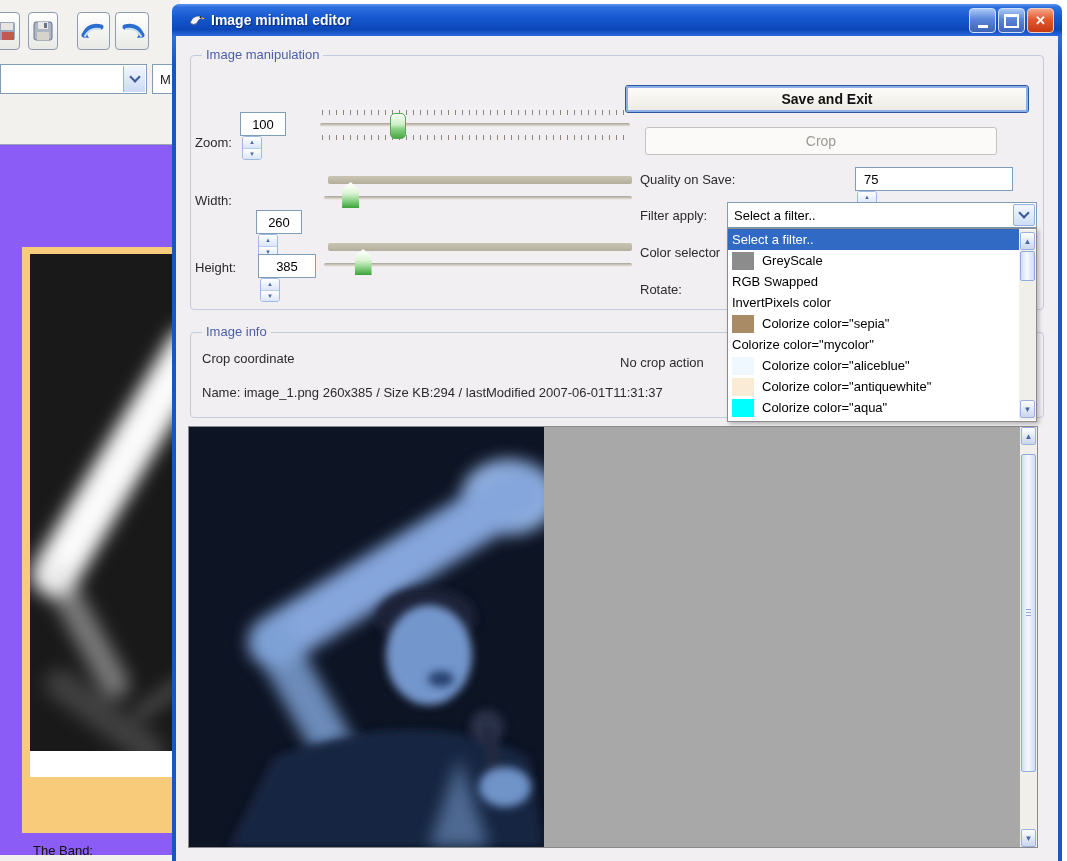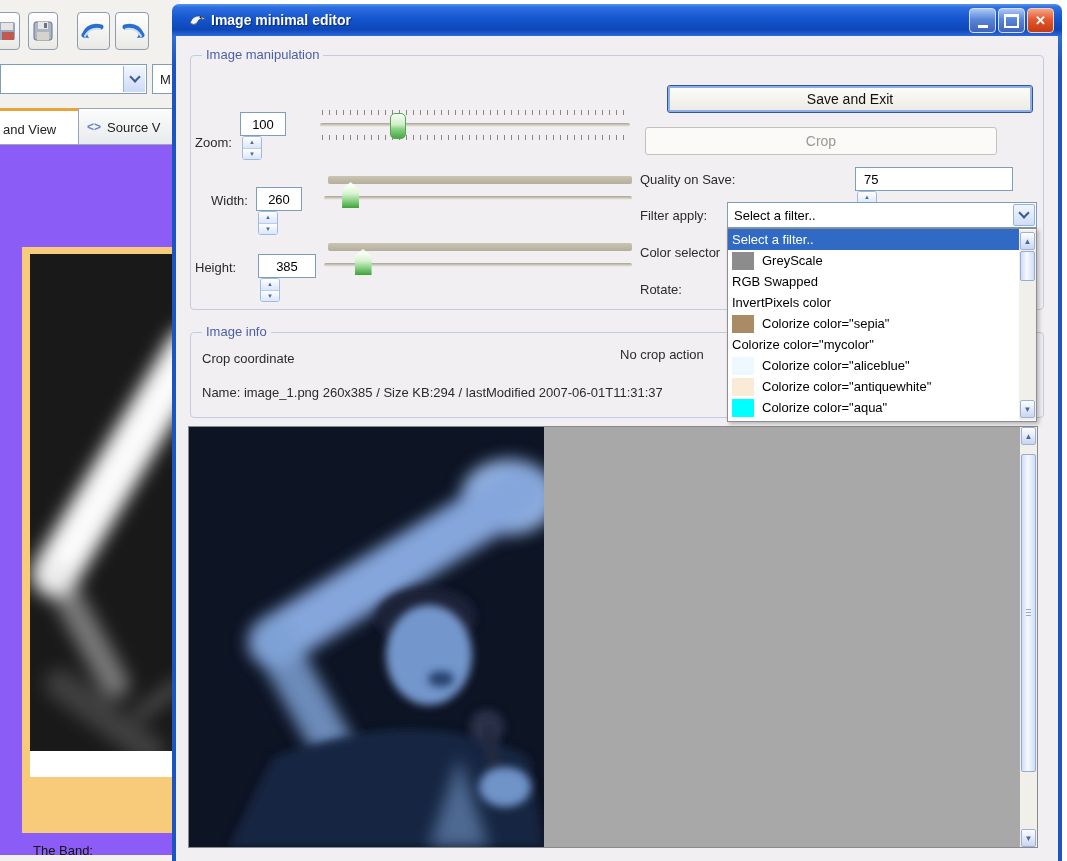--- a/index.html
+++ b/index.html
@@ -128,29 +128,20 @@
 
     <div class="combofield" style="left:0;width:145px;">
       <div class="cbtn">
           <span class="chev"></span>
         </div>
     </div>
     <div class="combofield" style="left:152px;width:28px;display:flex;align-items:center;padding-left:7px;font-size:13px;color:#222;">
       <span>M</span>
     </div>
 
-    <div id="tabbar">
-      <div id="tab-active">
-        <span>and View</span>
-      </div>
-      <div id="tab-source">
-        <span style="color:#6b86c4;font-weight:bold;font-size:12px;">&lt;&gt;</span>
-        <span>Source V</span>
-      </div>
-    </div>
     <div id="tabline"></div>
 
     <div id="bgcontent">
       <div id="photocard">
         <svg id="bwphoto" viewBox="0 0 150 497" preserveAspectRatio="none">
           <defs>
               <filter id="b1" x="-40%" y="-40%" width="180%" height="180%">
                 <feGaussianBlur stdDeviation="9"></feGaussianBlur>
               </filter>
             </defs>
@@ -202,23 +193,23 @@
           <span>▼</span>
         </div>
       </div>
       <div class="slider" style="left:142px;top:72px;width:314px;height:34px;">
         <div class="ticks" style="top:2px;"></div>
         <div class="track" style="top:15px;"></div>
         <div class="ticks" style="top:27px;"></div>
         <div class="thumb-pill" style="left:calc(25% - 7px);top:5px;"></div>
       </div>
 
-      <div class="lbl" style="left:35px;top:146px;height:36px;">Width:</div>
+      <div class="lbl" style="left:19px;top:146px;height:36px;">Width:</div>
       <div class="spin" style="left:80px;top:151px;">
-        <div class="spinfield" style="width:46px;">260</div>
+        <div class="spinfield" style="width:46px;margin-top:23px;">260</div>
         <div class="spinbtns">
           <span>▲</span>
           <span>▼</span>
         </div>
       </div>
       <div class="slider" style="left:146px;top:140px;width:312px;height:40px;">
         <div class="fatbar"></div>
         <div class="track" style="top:20px;"></div>
         <div class="thumb-pent" style="left:calc(9% - 8px);top:6px;"></div>
       </div>
@@ -230,21 +221,21 @@
           <span>▲</span>
           <span>▼</span>
         </div>
       </div>
       <div class="slider" style="left:146px;top:207px;width:312px;height:40px;">
         <div class="fatbar"></div>
         <div class="track" style="top:20px;"></div>
         <div class="thumb-pent" style="left:calc(13% - 8px);top:6px;"></div>
       </div>
 
-      <div class="xpbtn" id="btn-save" style="left:491px;top:49px;width:366px;height:28px;">Save and Exit</div>
+      <div class="xpbtn" id="btn-save" style="left:449px;top:49px;width:404px;height:28px;font-weight:bold;">Save and Exit</div>
       <div class="xpbtn" id="btn-crop" style="left:469px;top:91px;width:352px;height:28px;">Crop</div>
 
       <div class="lbl" style="left:464px;top:130px;height:26px;">Quality on Save:</div>
       <div class="spin" style="left:679px;top:131px;">
         <div class="spinfield" style="width:158px;justify-content:flex-start;padding-left:8px;text-align:right;">75</div>
         <div class="spinbtns">
           <span>▲</span>
           <span>▼</span>
         </div>
       </div>
@@ -256,21 +247,21 @@
             <span class="chev"></span>
           </div>
       </div>
 
       <div class="lbl" style="left:464px;top:203px;height:26px;">Color selector</div>
       <div class="lbl" style="left:464px;top:240px;height:26px;">Rotate:</div>
 
       <div class="groupbox" style="left:14px;top:296px;width:852px;height:84px;"></div>
       <div class="grouplabel" style="left:26px;top:288px;">Image info</div>
       <div class="lbl" style="left:26px;top:312px;height:20px;">Crop coordinate</div>
-      <div class="lbl" style="left:444px;top:308px;height:20px;">No crop action</div>
+      <div class="lbl" style="left:444px;top:316px;height:20px;">No crop action</div>
       <div class="lbl" style="left:26px;top:346px;height:20px;">Name: image_1.png 260x385 / Size KB:294 / lastModified 2007-06-01T11:31:37</div>
 
       <div id="filter-popup">
           <div class="dd-row selected">
             <span>Select a filter..</span>
           </div>
           <div class="dd-row">
             <span class="sw" style="background: rgb(140, 140, 140);"></span>
             <span>GreyScale</span>
           </div>

